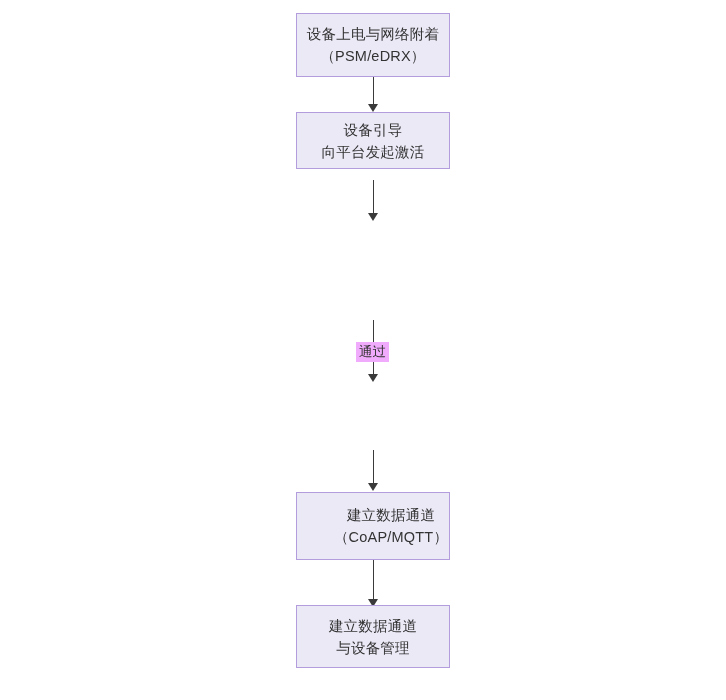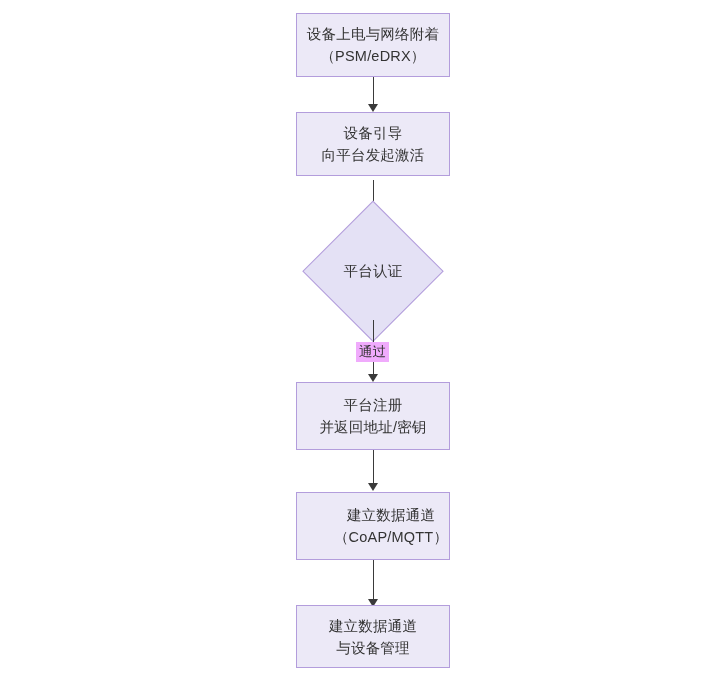--- a/index.html
+++ b/index.html
@@ -105,43 +105,33 @@
 <div id="flowchart">
 
   <div class="node node-box" style="left:296px; top:13px; width:154px; height:64px;">
     <span class="node-label">设备上电与网络附着
 （PSM/eDRX）</span>
   </div>
 
   <div class="edge" style="left:373px; top:77px; height:28px;"></div>
   <div class="arrowhead" style="left:368px; top:104px;"></div>
 
-  <div class="node node-box" style="left:296px; top:112px; width:154px; height:64px;">
+  <div class="node node-box" style="left:296px; top:112px; width:154px; height:57px;">
     <span class="node-label">设备引导
 向平台发起激活</span>
   </div>
 
   <div class="edge" style="left:373px; top:180px; height:34px;"></div>
   <div class="arrowhead" style="left:368px; top:213px;"></div>
 
-  <div class="node node-diamond" style="left:304px; top:202px; width:138px; height:138px;">
-    <div class="diamond-shape">
-      <div></div>
-    </div>
-    <span class="node-label diamond-label">平台认证</span>
-  </div>
 
   <div class="edge" style="left:373px; top:320px; height:56px;"></div>
   <div class="edge-label" style="left:356px; top:342px;">通过</div>
   <div class="arrowhead" style="left:368px; top:374px;"></div>
 
-  <div class="node node-box" style="left:296px; top:382px; width:154px; height:68px;">
-    <span class="node-label">平台注册
-并返回地址/密钥</span>
-  </div>
 
   <div class="edge" style="left:373px; top:450px; height:34px;"></div>
   <div class="arrowhead" style="left:368px; top:483px;"></div>
 
   <div class="node node-box" style="left:296px; top:492px; width:154px; height:68px;padding-left:36px;">
     <span class="node-label">建立数据通道
 （CoAP/MQTT）</span>
   </div>
 
   <div class="edge" style="left:373px; top:560px; height:40px;"></div>

